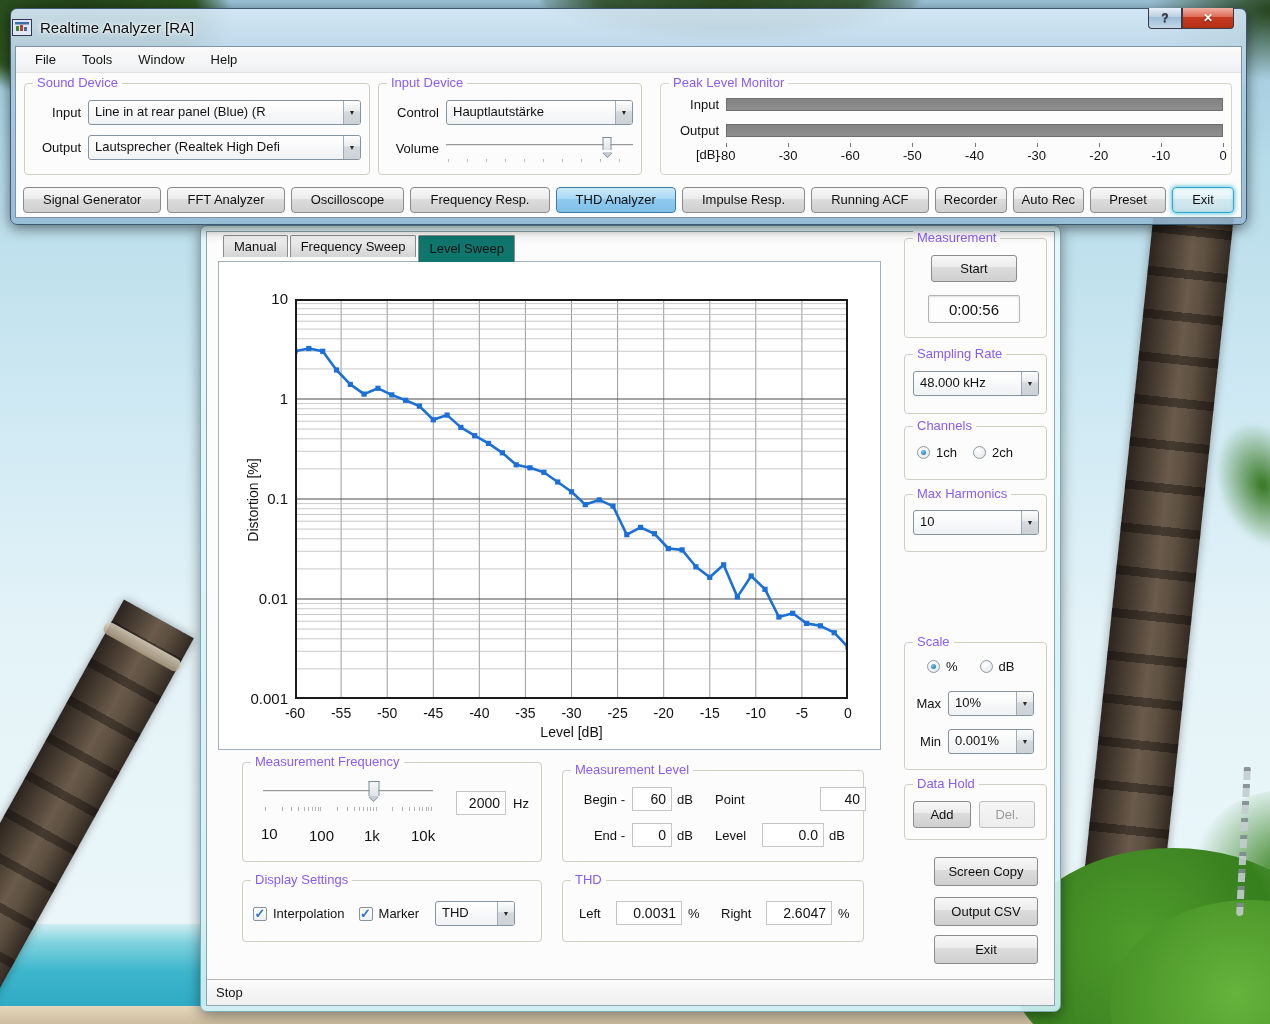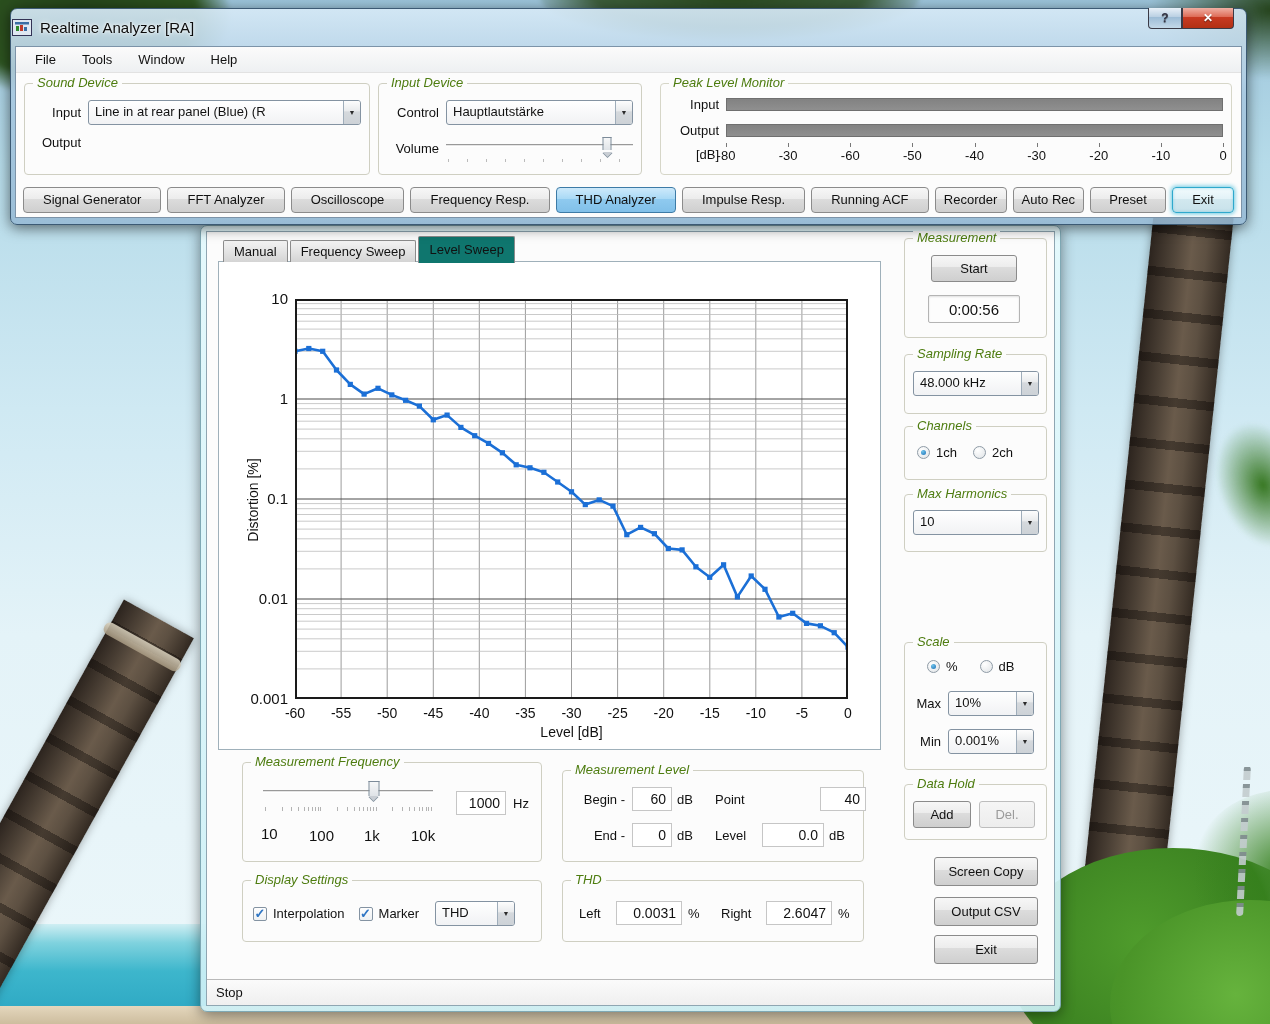--- a/index.html
+++ b/index.html
@@ -21,21 +21,21 @@
   .frond-tr { left:1150px; top:-60px; width:240px; height:140px; background:radial-gradient(ellipse at center,#24421a 0%,rgba(40,70,28,0) 70%); }
   .leaf-r1 { left:1218px; top:420px; width:90px; height:130px; transform:rotate(-20deg); background:radial-gradient(ellipse at center,#35761f 0%,rgba(53,118,31,0) 70%); }
   .bush { position:absolute; border-radius:50%; }
   .bush1 { left:1008px; top:848px; width:330px; height:230px; background:radial-gradient(circle at 40% 40%,#4f9c2c 0%,#3a8020 55%,rgba(58,128,32,0) 75%); }
   .bush2 { left:1110px; top:900px; width:280px; height:210px; background:radial-gradient(circle at 45% 45%,#66b33d 0%,#4a9428 60%,rgba(74,148,40,0) 78%); }
   .bush3 { left:1190px; top:790px; width:190px; height:170px; background:radial-gradient(circle at 50% 50%,#35801c 0%,rgba(53,128,28,0) 72%); }
   .chain { position:absolute; left:1240px; top:766px; width:7px; height:150px; transform:rotate(3deg); border-radius:4px; background:repeating-linear-gradient(0deg,#c3ccce 0 9px,#7f8b8e 9px 13px,rgba(0,0,0,0) 13px 17px); opacity:.9; }
 
   
   .group { position:absolute; border:1px solid #cfcfc2; border-radius:4px; background:transparent; }
-  .gtitle { position:absolute; top:-8px; left:8px; padding:0 4px; background:#fcfcfc; color:#4d7c0f; line-height:14px; white-space:nowrap;font-style:italic; }
+  .gtitle { position:absolute; top:-8px; left:8px; padding:0 4px; background:#fcfcfc; color:#8b5cf6; line-height:14px; white-space:nowrap; }
   .row { display:flex; align-items:center; }
   .combo { display:flex; align-items:stretch; height:25px; border:1px solid #8493a2; border-radius:3px; background:linear-gradient(180deg,#ffffff,#f1f2f4); overflow:hidden; }
   .combo .ctxt { flex:1; padding:3px 6px 0 6px; white-space:nowrap; overflow:hidden; }
   .combo .carr { width:17px; display:flex; align-items:center; justify-content:center; font-size:7px; color:#2b2b2b; background:linear-gradient(180deg,#fdfdfd,#e8eaec 45%,#d5d9dd 46%,#cdd2d7); border-left:1px solid #9fadba; }
   .btn { display:flex; align-items:center; justify-content:center; border:1px solid #8b8b8b; border-radius:3px; background:linear-gradient(180deg,#f7f7f7,#ececec 45%,#dcdcdc 46%,#cfcfcf); cursor:default; white-space:nowrap; }
   .btn.blue { background:linear-gradient(180deg,#cde9fb,#a9d9f5 45%,#8fcaef 46%,#81c0e9); border-color:#3d7ba6; }
   .btn.cyan { border-color:#2fa8cc; box-shadow:0 0 4px 1px rgba(70,190,220,.8), inset 0 0 3px rgba(70,190,220,.5); background:linear-gradient(180deg,#f2fbfd,#e2f2f7 45%,#d2e8ef 46%,#c8e2ea); }
   .btn.disabled { color:#9b9b9b; border-color:#bdbdbd; background:linear-gradient(180deg,#f5f5f5,#ededed); }
   .field { border:1px solid #c6c6c6; background:#fff; text-align:right; padding:3px 5px 0 2px; height:24px; font-size:14px; }
   .radio { position:relative; width:13px; height:13px; border:1px solid #8f9ba6; border-radius:50%; background:radial-gradient(circle at 35% 30%,#ffffff,#dfe3e6); display:inline-block; }
@@ -68,21 +68,21 @@
   .slider { position:relative; height:22px; }
   .slider .groove { position:absolute; left:0; right:0; top:9px; height:3px; background:#e6e6e6; border-top:1px solid #999; border-bottom:1px solid #fff; }
   .slider .thumb { position:absolute; top:0; width:11px; height:15px; border:1px solid #7c8b99; border-bottom:none; background:linear-gradient(180deg,#f6f7f8,#dfe3e7); transform:translateX(-50%); }
   .slider .thumb::after { content:""; position:absolute; left:-1px; top:14px; border-left:5.5px solid transparent; border-right:5.5px solid transparent; border-top:5px solid #c9ced4; filter:drop-shadow(0 1px 0 #7c8b99); }
   .slider .ticks { position:absolute; left:2px; right:2px; top:26px; height:4px; }
   .slider .ticks i { position:absolute; top:0; width:1px; height:4px; background:#b3b3b3; }
 
   
   .thd-frame { position:absolute; left:200px; top:225px; width:861px; height:787px; border-radius:7px; border:1px solid #7fa8b4; background:linear-gradient(180deg,rgba(230,250,253,.95),rgba(205,240,246,.92)); box-shadow:0 3px 14px rgba(0,0,0,.45); z-index:5; }
   .thd-body { position:absolute; left:5px; top:5px; right:5px; bottom:5px; background:#fcfcfc; border:1px solid #8fa6b2; }
-  .tabs { position:absolute; left:16px; top:3px; height:27px; display:flex; align-items:flex-end; z-index:3; }
+  .tabs { position:absolute; left:16px; top:3px; height:27px; display:flex; z-index:3; }
   .tab { height:22px; padding:3px 10px 0 10px; margin-right:2px; border:1px solid #8c8c8c; border-bottom:none; border-radius:2px 2px 0 0; background:linear-gradient(180deg,#f3f3f3,#d4d4d4); }
   .tab.active { height:27px; padding-top:5px; background:#0f766e; margin-bottom:-1px; z-index:4; }
   .chart-panel { position:absolute; left:11px; top:29px; width:663px; height:489px; background:#fff; border:1px solid #9fb0ba; }
   .plotwrap { position:absolute; left:76px; top:37px; width:553px; height:400px; }
   .plotwrap svg { display:block; background:#fff; }
   .plotborder { position:absolute; inset:0; border:2px solid #1a1a1a; pointer-events:none; }
   .ylabels span { position:absolute; right:592px; width:60px; text-align:right; font-size:15px; }
   .xlabels span { position:absolute; top:443px; transform:translateX(-50%); font-size:14px; }
   .yaxis-title { position:absolute; left:-26px; top:230px; transform:rotate(-90deg); transform-origin:center; font-size:14px; width:120px; text-align:center; }
   .xaxis-title { position:absolute; left:76px; top:462px; width:553px; text-align:center; font-size:14px; }
@@ -349,21 +349,21 @@
               <i style="left: 94.8366%;"></i>
               <i style="left: 96.7697%;"></i>
               <i style="left: 98.4748%;"></i>
               <i style="left: 100%;"></i>
             </div>
         </div>
         <span style="position:absolute; left:18px; top:62px; font-size:15px;">10</span>
         <span style="position:absolute; left:66px; top:64px; font-size:15px;">100</span>
         <span style="position:absolute; left:121px; top:64px; font-size:15px;">1k</span>
         <span style="position:absolute; left:168px; top:64px; font-size:15px;">10k</span>
-        <div class="field" style="position:absolute; left:213px; top:28px; width:50px;">1000</div>
+        <div class="field" style="position:absolute; left:213px; top:28px; width:50px;">2000</div>
         <span style="position:absolute; left:270px; top:33px;">Hz</span>
       </div>
 
       <div class="bl-group group" style="left:355px; top:538px; width:302px; height:92px;">
         <span class="gtitle">Measurement Level</span>
         <div class="row" style="position:absolute; left:14px; top:16px;">
           <span class="lblcol" style="width:48px;">Begin -</span>
           <div class="field" style="width:40px;">60</div>
           <span style="margin-left:5px;">dB</span>
         </div>
@@ -446,20 +446,24 @@
           <span class="gtitle">Sound Device</span>
           <div class="row" style="position:absolute; left:10px; top:16px; width:326px;">
             <span class="lblcol" style="width:46px;">Input</span>
             <div class="combo" style="flex:1;">
               <span class="ctxt">Line in at rear panel (Blue) (R</span>
               <span class="carr">▼</span>
             </div>
           </div>
           <div class="row" style="position:absolute; left:10px; top:51px; width:326px;">
             <span class="lblcol" style="width:46px;">Output</span>
+            <div class="combo" style="flex:1;">
+              <span class="ctxt">Lautsprecher (Realtek High Defi</span>
+              <span class="carr">▼</span>
+            </div>
           </div>
         </div>
 
         <div class="group" style="left:362px; top:10px; width:264px; height:92px;">
           <span class="gtitle">Input Device</span>
           <div class="row" style="position:absolute; left:10px; top:16px; width:244px;">
             <span class="lblcol" style="width:50px;">Control</span>
             <div class="combo" style="flex:1;">
               <span class="ctxt">Hauptlautstärke</span>
               <span class="carr">▼</span>

